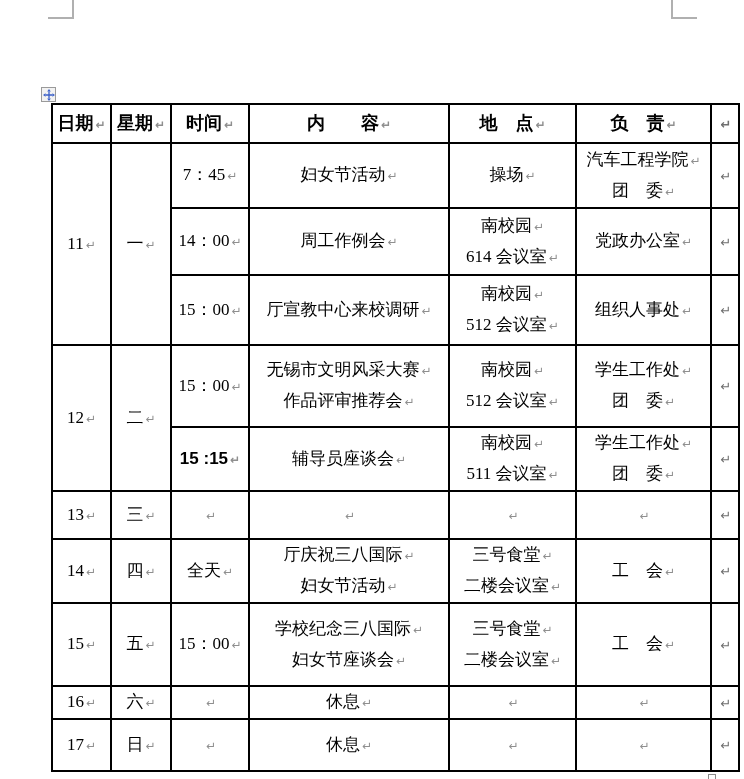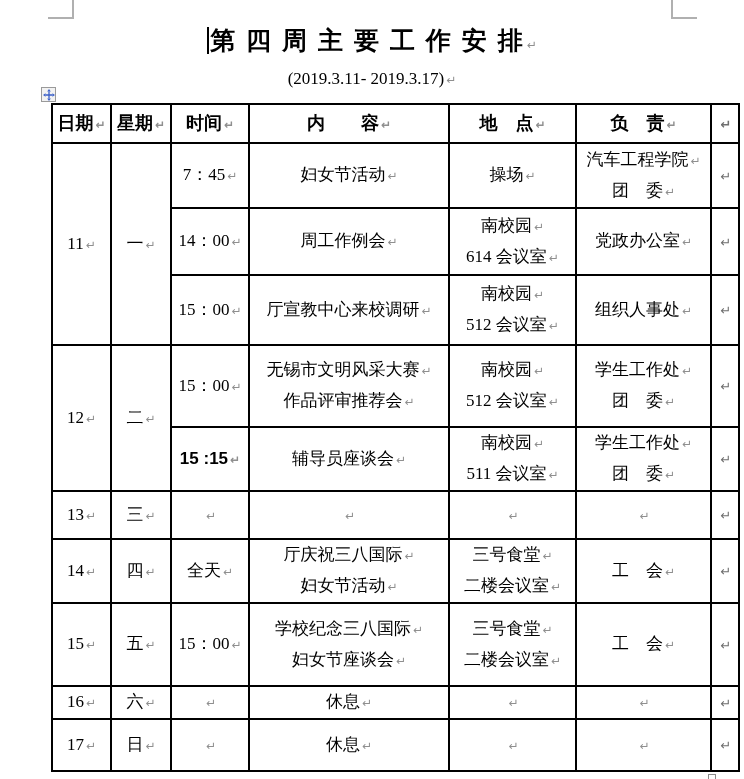--- a/index.html
+++ b/index.html
@@ -49,27 +49,21 @@
                    border:1.5px solid #8a8a8a; background:#fff; }
 </style>
 </head>
 <body>
 
 <div class="page">
 
   <div class="crop tl"></div>
   <div class="crop tr"></div>
 
-  <div class="title-wrap">
-    <span class="caret"></span><span class="doc-title">第 四 周 主 要 工 作 安 排</span><span class="pm">↵</span>
-  </div>
-
-  <div class="subtitle-wrap">
-    <span>(2019.3.11- 2019.3.17)</span><span class="pm">↵</span>
-  </div>
+
 
   <div class="move-handle">
     <svg width="12" height="12" viewBox="0 0 12 12">
       <path d="M6 2.6 V9.4 M2.6 6 H9.4" stroke="#3a5fc8" stroke-width="1.3" fill="none"></path>
       <path d="M6 0 L4.2 2.6 H7.8 Z M6 12 L4.2 9.4 H7.8 Z M0 6 L2.6 4.2 V7.8 Z M12 6 L9.4 4.2 V7.8 Z" fill="#3a5fc8"></path>
     </svg>
   </div>
 
   <table class="sched">
     <colgroup>

